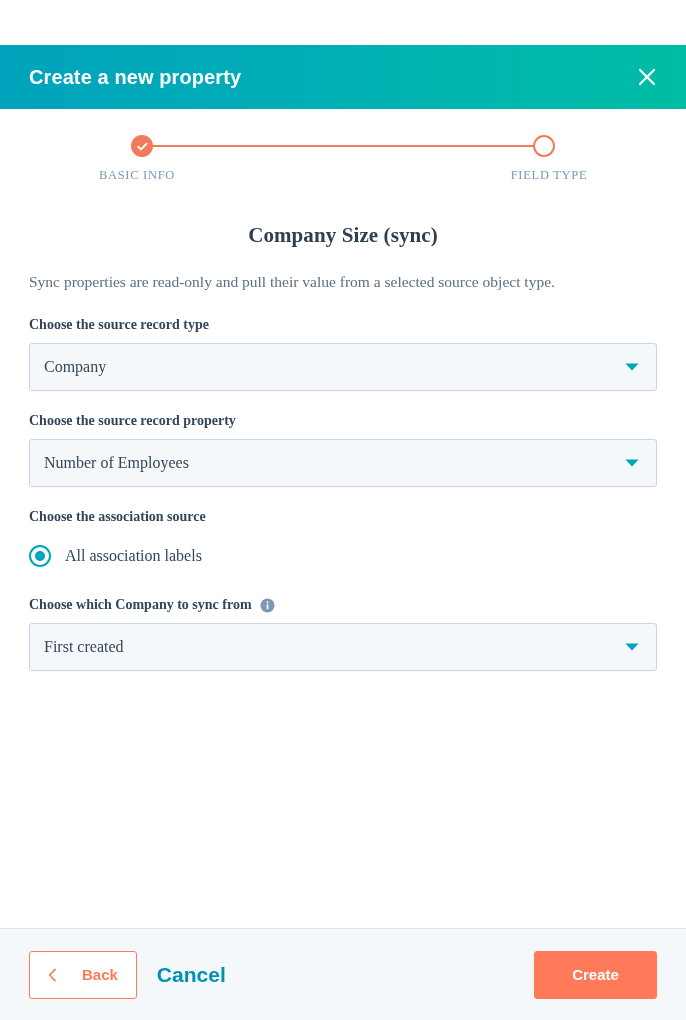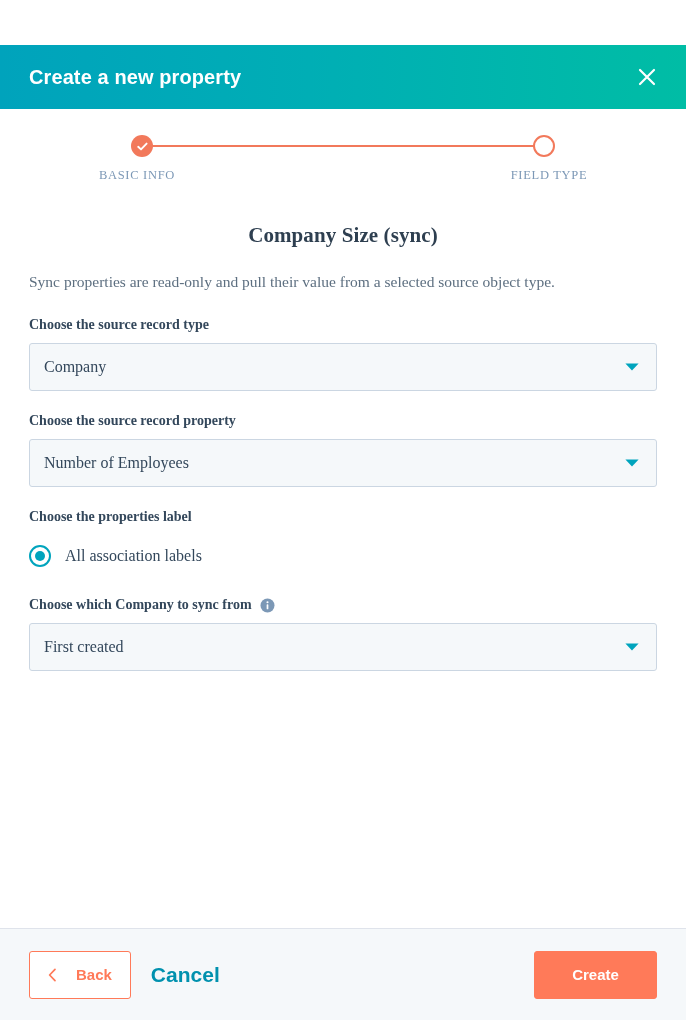--- a/index.html
+++ b/index.html
@@ -218,21 +218,21 @@
     padding: 0 18px;
     background: #ffffff;
     border: 1px solid #ff7a59;
     border-radius: 3px;
     color: #ff7a59;
     font-size: 15px;
     font-weight: bold;
     display: flex;
     align-items: center;
     justify-content: center;
-    gap: 19px;
+    gap: 25px;
     cursor: pointer;
     font-family: "Liberation Sans", sans-serif;
   }
   .btn-back svg { display: block; }
   .btn-cancel {
     background: none;
     border: none;
     color: #0091ae;
     font-size: 21px;
     font-weight: bold;
@@ -313,21 +313,21 @@
         <span class="caret">
           <svg width="16" height="10" viewBox="0 0 16 10" aria-hidden="true">
             <path d="M1.4 1.6 L8 8.4 L14.6 1.6 Z" fill="#00a4bd"></path>
           </svg>
         </span>
       </div>
     </div>
 
     <div class="field-group">
       <div class="field-label">
-        <span>Choose the properties label</span>
+        <span>Choose the association source</span>
       </div>
       <div class="radio-list">
         <div class="radio-row">
           <span class="radio-outer checked">
             <span class="radio-dot"></span>
           </span>
           <span class="radio-text">All association labels</span>
         </div>
       </div>
     </div>

